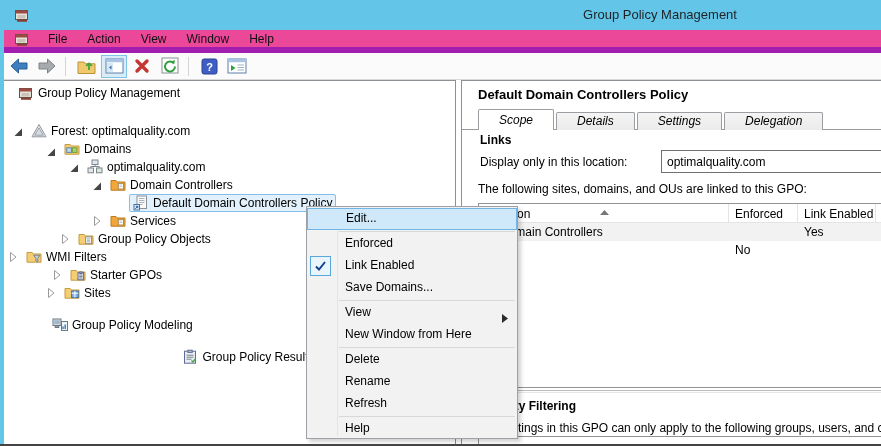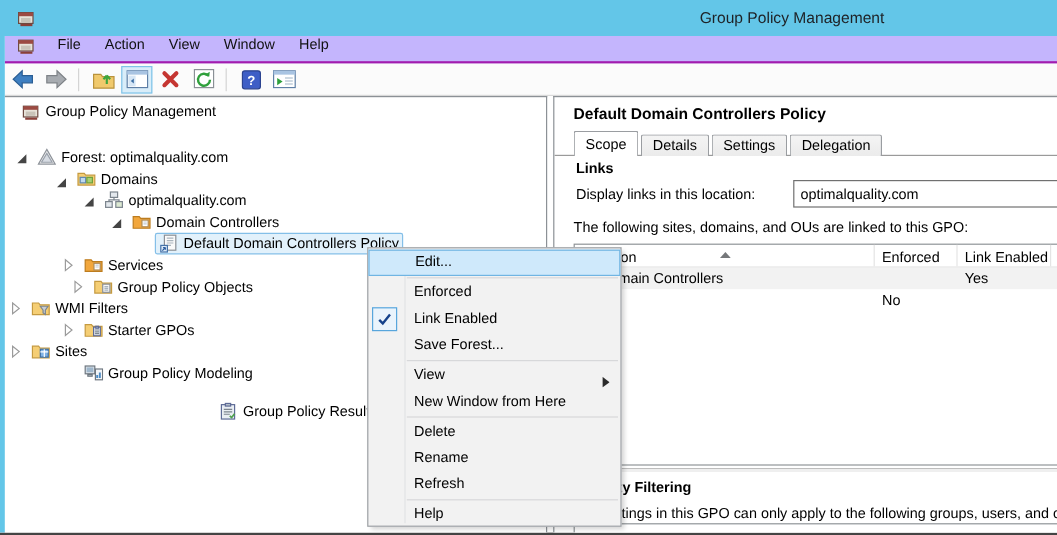--- a/index.html
+++ b/index.html
@@ -9,22 +9,22 @@
     background: #fff; font-family: "Liberation Sans","DejaVu Sans",sans-serif;
     font-size: 12px; color: #000;
   }
   
   .titlebar { position:absolute; top:0; left:0; right:0; height:30px; background:#63C6E8; }
   .titlebar .app-icon { position:absolute; left:14px; top:7px; width:16px; height:16px; }
   .titlebar .title { position:absolute; left:660px; top:7px; transform:translateX(-50%);
     font-size:13px; color:#1E2226; white-space:nowrap; }
   .frame-left { position:absolute; top:30px; left:0; width:4px; bottom:0; background:#63C6E8; z-index:60; }
   
-  .menubar { position:absolute; top:30px; left:4px; right:0; height:23px; background:#c4b5fd;
-    border-bottom:2px solid #a21caf; display:flex; }
+  .menubar { position:absolute; top:30px; left:4px; right:0; height:23px; background:#ec4899;
+    border-bottom:6px solid #a21caf; display:flex; align-items:center; }
   .menubar .app-icon { width:16px; height:16px; margin:0 8px 0 10px; }
   .mb-item { padding:3px 10px; color:#111; }
   
   .toolbar { position:absolute; top:53px; left:4px; right:0; height:27px; background:#FBFBFB;
     border-bottom:1px solid #D9D9D9; display:flex; align-items:center; }
   .tb-btn { width:26px; height:23px; display:flex; align-items:center; justify-content:center; margin:0 0 0 2px; border:1px solid transparent; }
   .tb-btn.active { background:#D9EDF9; border:1px solid #7FC3E8; }
   .tb-sep { width:1px; height:19px; background:#D4D4D4; margin:0 5px; }
   
   .tree-pane { position:absolute; left:4px; top:80px; width:452px; bottom:0; background:#fff;
@@ -36,22 +36,22 @@
   .expander { width:18px; height:14px; display:inline-flex; align-items:center; justify-content:center; flex:none; }
   .item-box { display:inline-flex; align-items:center; gap:4px; padding:0 3px; height:18px;
     border:1px solid transparent; border-radius:2px; }
   .tree-row.selected .item-box { background:#E2F1FB; border-color:#84BFE8; }
   .ticon { width:16px; height:16px; flex:none; }
   .ticon svg, .tb-btn svg, .expander svg, .app-icon svg { display:block; }
   
   .rp-title { position:absolute; left:16px; top:6px; font-size:13px; font-weight:bold; white-space:nowrap; }
   .tab-line { position:absolute; left:0; right:0; top:48px; border-top:1px solid #9A9A9A; z-index:1; }
   .tabs { position:absolute; left:16px; top:28px; height:21px; display:flex; align-items:flex-end; z-index:2; }
-  .tab { height:18px; line-height:17px; padding:0 9px; background:linear-gradient(#F4F4F4,#EBEBEB);
-    border:1px solid #9A9DA1; border-bottom:none; border-radius:2px 2px 0 0; margin-right:2px; }
+  .tab { height:18px; line-height:17px; padding:0 20px; background:linear-gradient(#F4F4F4,#EBEBEB);
+    border:1px solid #9A9DA1; border-bottom:none; border-radius:2px 2px 0 0; margin-right:2px;font-style:italic; }
   .tab.active { height:21px; line-height:20px; background:#fff; position:relative; z-index:3; }
   .links-heading { position:absolute; left:18px; top:52px; font-weight:bold; }
   .display-label { position:absolute; left:18px; top:74px; }
   .combobox { position:absolute; left:199px; top:69px; width:221px; height:23px; background:#fff;
     border:1px solid #707070; padding:4px 0 0 5px; white-space:nowrap; overflow:hidden; }
   .links-intro { position:absolute; left:16px; top:101px; white-space:nowrap; }
   .links-table { position:absolute; left:16px; top:122px; width:404px; height:185px;
     border:1px solid #8F9498; background:#fff; }
   .lt-head { display:flex; height:19px; border-bottom:1px solid #E4E4E4; position:relative; }
   .lt-col { border-right:1px solid #E4E4E4; padding:3px 0 0 6px; overflow:hidden; white-space:nowrap; }
@@ -268,21 +268,21 @@
             <svg width="16" height="16" viewBox="0 0 16 16">
               <rect x="4" y="1" width="9.5" height="12.5" fill="#FAFAFA" stroke="#8B9097"></rect>
               <path d="M6 3.5 H11.5 M6 5.5 H11.5 M6 7.5 H11.5 M6 9.5 H9.5" stroke="#A9B4BD" fill="none"></path>
               <rect x="1" y="9.5" width="5.5" height="5.5" fill="#DCEAF8" stroke="#4472A8"></rect>
               <path d="M2.3 13.8 L4.8 11.3 M4.8 11.3 H2.9 M4.8 11.3 V13.2" stroke="#2B5C9E" fill="none"></path>
             </svg>
           </span>
           <span class="tlabel">Default Domain Controllers Policy</span>
         </span>
       </div>
-      <div class="tree-row" style="padding-left: 44px;">
+      <div class="tree-row" style="padding-left: 84px;">
         <span class="expander">
           <svg width="8" height="12" viewBox="0 0 8 12">
             <path d="M1.5 1.5 L7 6 L1.5 10.5 Z" fill="#FFFFFF" stroke="#9B9B9B"></path>
           </svg>
         </span>
         <span class="item-box">
           <span class="ticon">
             <svg width="16" height="16" viewBox="0 0 16 16">
               <path d="M1 3.5 H6 L7.2 5 H15 V13.2 H1 Z" fill="#F2A73D" stroke="#BD7C1E"></path>
               <rect x="8.3" y="6.4" width="5.2" height="5.6" fill="#FFFFFF" stroke="#B08B55"></rect>
@@ -336,38 +336,38 @@
             <svg width="16" height="16" viewBox="0 0 16 16">
               <path d="M1 3.5 H6.2 L7.4 5 H15 V13.2 H1 Z" fill="#F5CE74" stroke="#C59A40"></path>
               <rect x="8" y="5.6" width="5.6" height="7.2" fill="#E8EDF2" stroke="#5E6B96"></rect>
               <rect x="9.8" y="4.9" width="2.2" height="1.6" fill="#B8C2CC" stroke="#5E6B96"></rect>
               <path d="M9.2 8 H12.5 M9.2 9.5 H12.5 M9.2 11 H12.5" stroke="#7C858E"></path>
             </svg>
           </span>
           <span class="tlabel">Starter GPOs</span>
         </span>
       </div>
-      <div class="tree-row" style="">
+      <div class="tree-row" style="padding-left: 38px;">
         <span class="expander">
           <svg width="8" height="12" viewBox="0 0 8 12">
             <path d="M1.5 1.5 L7 6 L1.5 10.5 Z" fill="#FFFFFF" stroke="#9B9B9B"></path>
           </svg>
         </span>
         <span class="item-box">
           <span class="ticon">
             <svg width="16" height="16" viewBox="0 0 16 16">
               <path d="M1 3.5 H6.2 L7.4 5 H15 V13.2 H1 Z" fill="#F5CE74" stroke="#C59A40"></path>
               <rect x="7.6" y="6" width="6.6" height="6.6" fill="#7FB2E5" stroke="#3B6EA5"></rect>
               <path d="M7.6 8.2 H14.2 M10.9 6 V12.6" stroke="#FFFFFF"></path>
             </svg>
           </span>
           <span class="tlabel">Sites</span>
         </span>
       </div>
-      <div class="tree-row" style="padding-left: 44px;">
+      <div class="tree-row" style="padding-left: 26px; margin-top: 14px;">
         <span class="expander"></span>
         <span class="item-box">
           <span class="ticon">
             <svg width="16" height="16" viewBox="0 0 16 16">
               <rect x="1" y="2" width="8" height="6.5" fill="#DDE3E9" stroke="#6E7780"></rect>
               <rect x="2.2" y="3.2" width="5.6" height="4" fill="#9FB7CC"></rect>
               <rect x="3.2" y="9" width="3.6" height="1.5" fill="#B7BFC7" stroke="#6E7780"></rect>
               <rect x="9.5" y="4.5" width="6" height="9" fill="#F2F5F8" stroke="#6E7780"></rect>
               <path d="M11 12 V9.5 M13.2 12 V7.5" stroke="#4C8BC4" stroke-width="1.6"></path>
             </svg>
@@ -395,21 +395,21 @@
     <div class="rp-title">Default Domain Controllers Policy</div>
     <div class="tab-line"></div>
     <div class="tabs" id="tabs">
         <span class="tab active">Scope</span>
         <span class="tab">Details</span>
         <span class="tab">Settings</span>
         <span class="tab">Delegation</span>
       </div>
 
     <div class="links-heading">Links</div>
-    <div class="display-label">Display links in this location:</div>
+    <div class="display-label">Display only in this location:</div>
     <div class="combobox">
       <span>optimalquality.com</span>
     </div>
     <div class="links-intro">The following sites, domains, and OUs are linked to this GPO:</div>
 
     <div class="links-table" id="links-table">
         <div class="lt-head">
           <div class="lt-col" style="width: 250px;">Location</div>
           <span class="lt-sort" style="left: 121px;"><svg width="9" height="5" viewBox="0 0 9 5">
               <path d="M4.5 0 L9 5 H0 Z" fill="#75777A"></path>
@@ -450,21 +450,21 @@
   <div class="ctx" id="ctx">
     <div class="ctx-gutter"></div>
   <div class="ctx-item hl"><span>Edit...</span></div>
       <div class="ctx-sep"></div>
       <div class="ctx-item"><span>Enforced</span></div>
       <div class="ctx-item"><span>Link Enabled</span><span class="ctx-check">
           <svg width="13" height="12" viewBox="0 0 13 12">
             <path d="M2 6.5 L5 9.5 L11 2" stroke="#15428B" stroke-width="2" fill="none"></path>
           </svg>
         </span></div>
-      <div class="ctx-item"><span>Save Forest...</span></div>
+      <div class="ctx-item"><span>Save Domains...</span></div>
       <div class="ctx-sep"></div>
       <div class="ctx-item"><span>View</span><span class="ctx-arrow"><svg width="6" height="9" viewBox="0 0 6 9">
             <path d="M0 0 L6 4.5 L0 9 Z" fill="#2B2B2B"></path>
           </svg></span></div>
       <div class="ctx-item"><span>New Window from Here</span></div>
       <div class="ctx-sep"></div>
       <div class="ctx-item"><span>Delete</span></div>
       <div class="ctx-item"><span>Rename</span></div>
       <div class="ctx-item"><span>Refresh</span></div>
       <div class="ctx-sep"></div>

